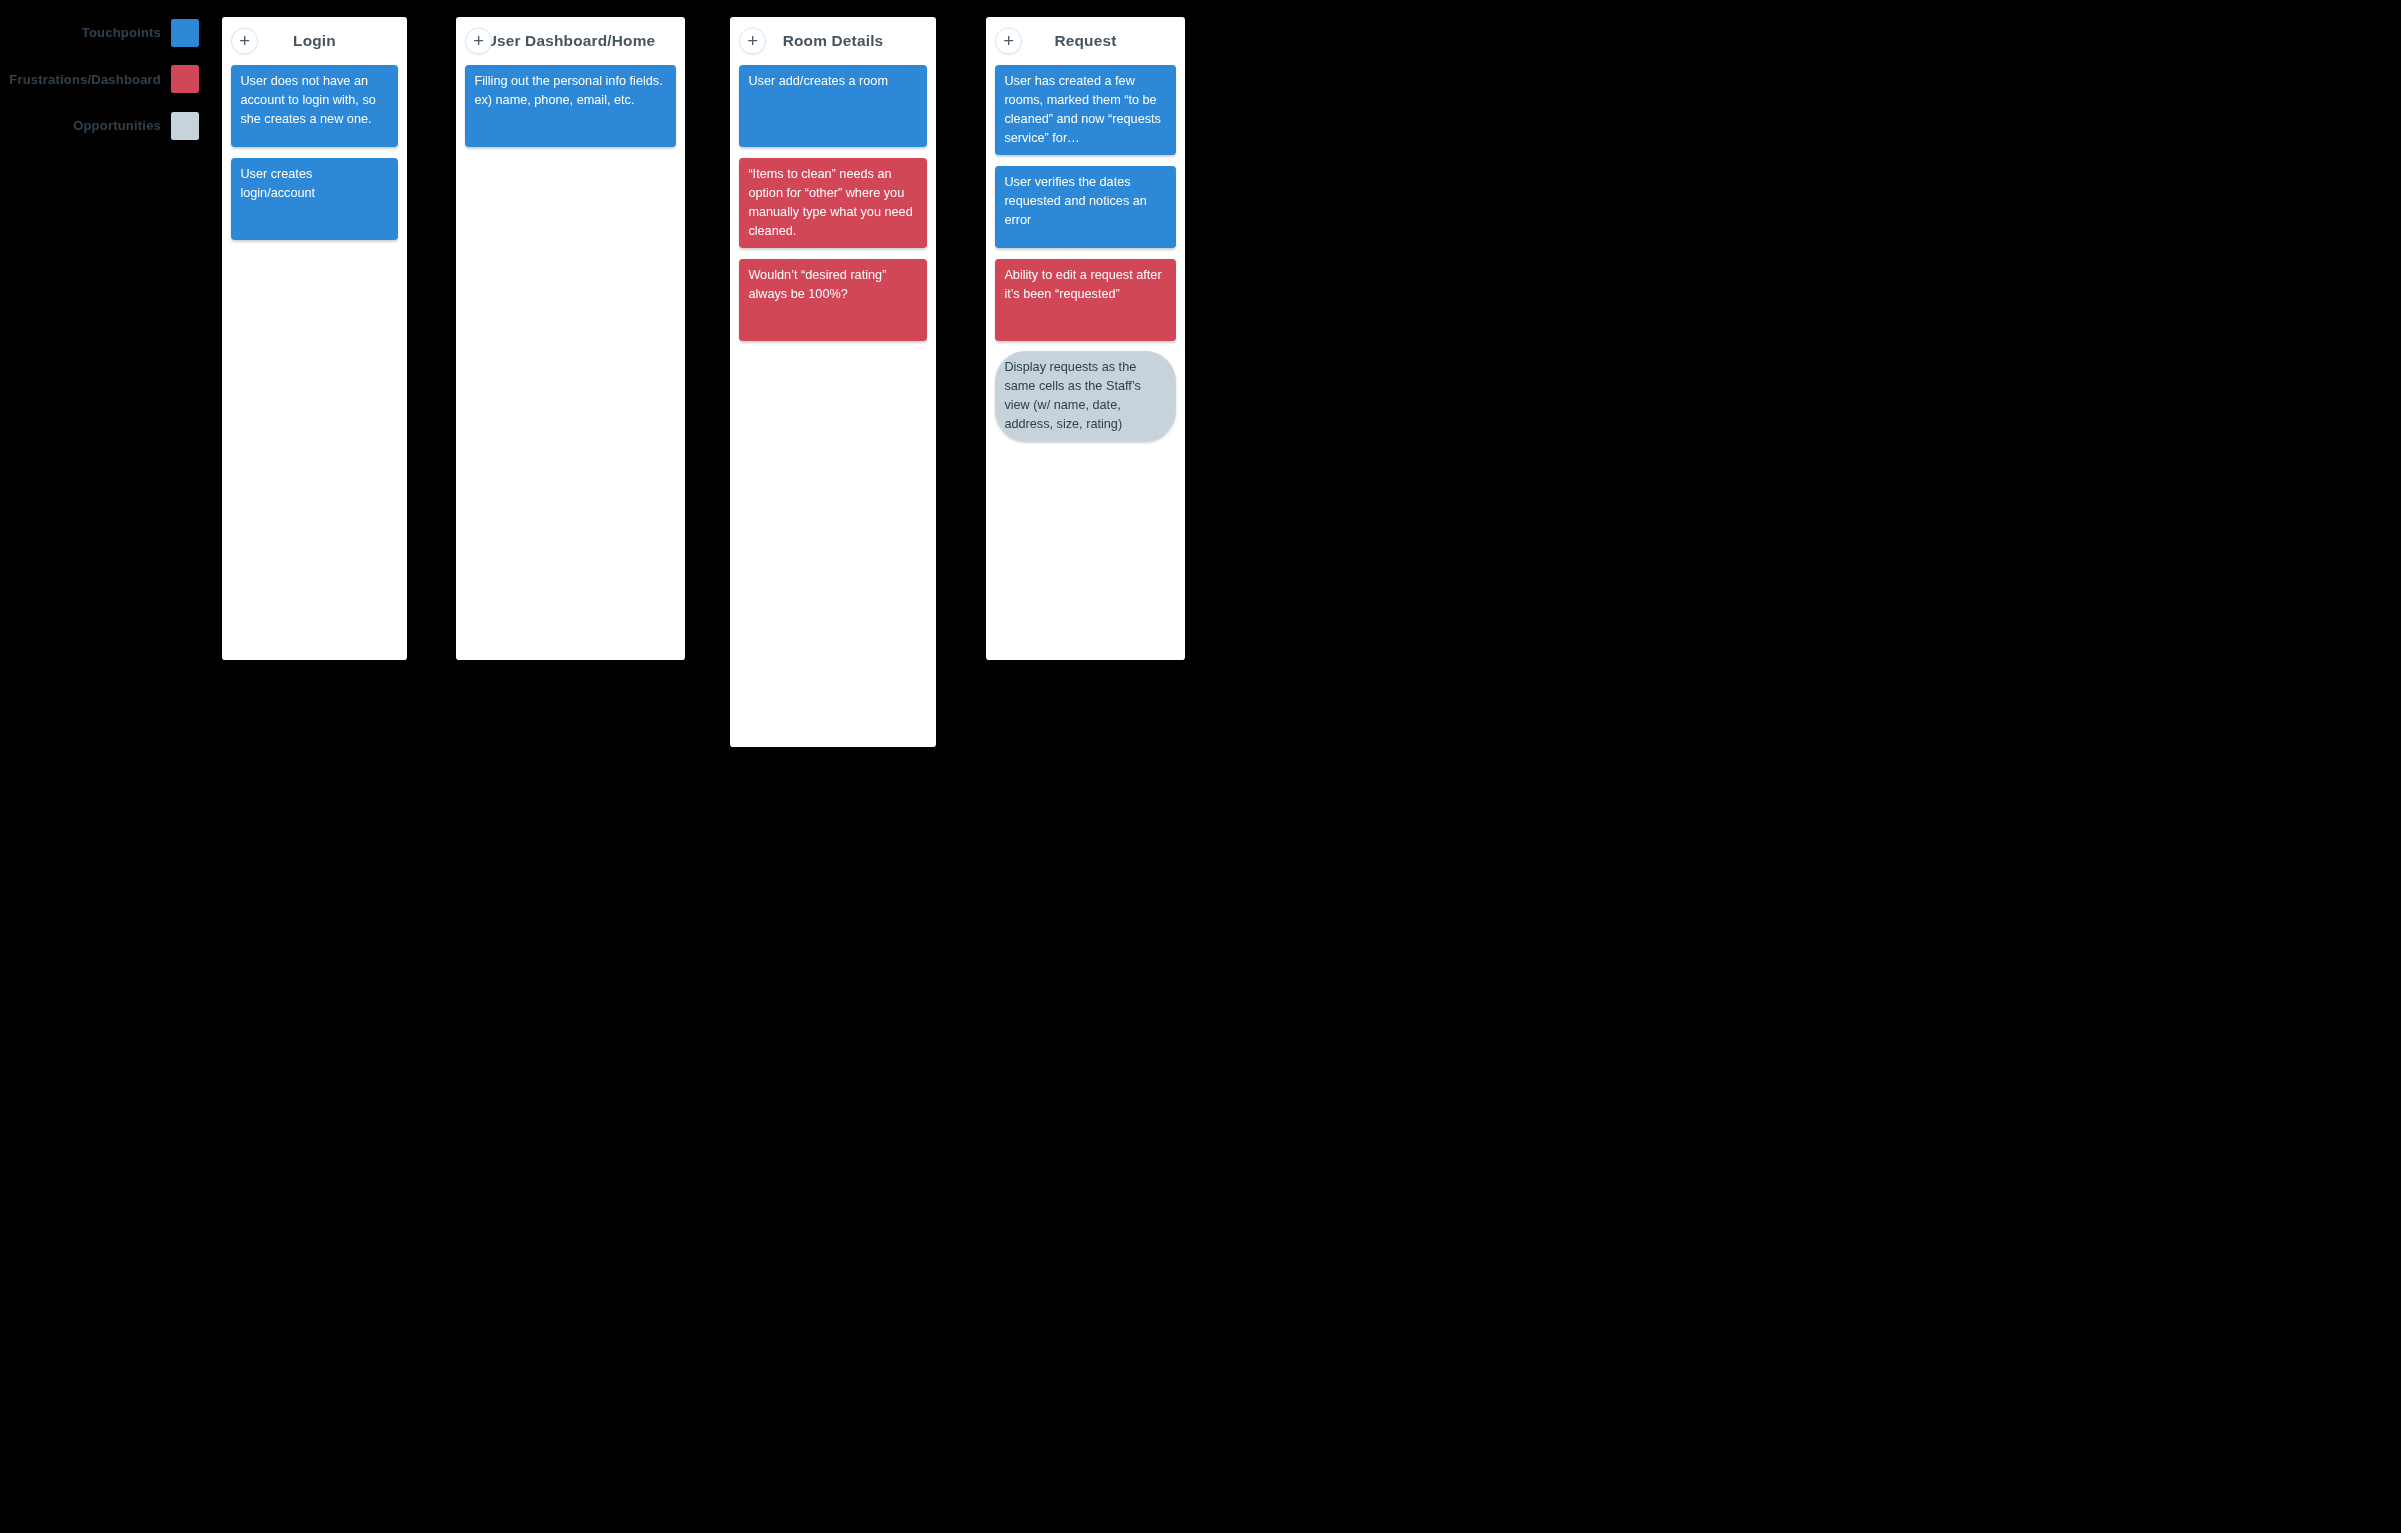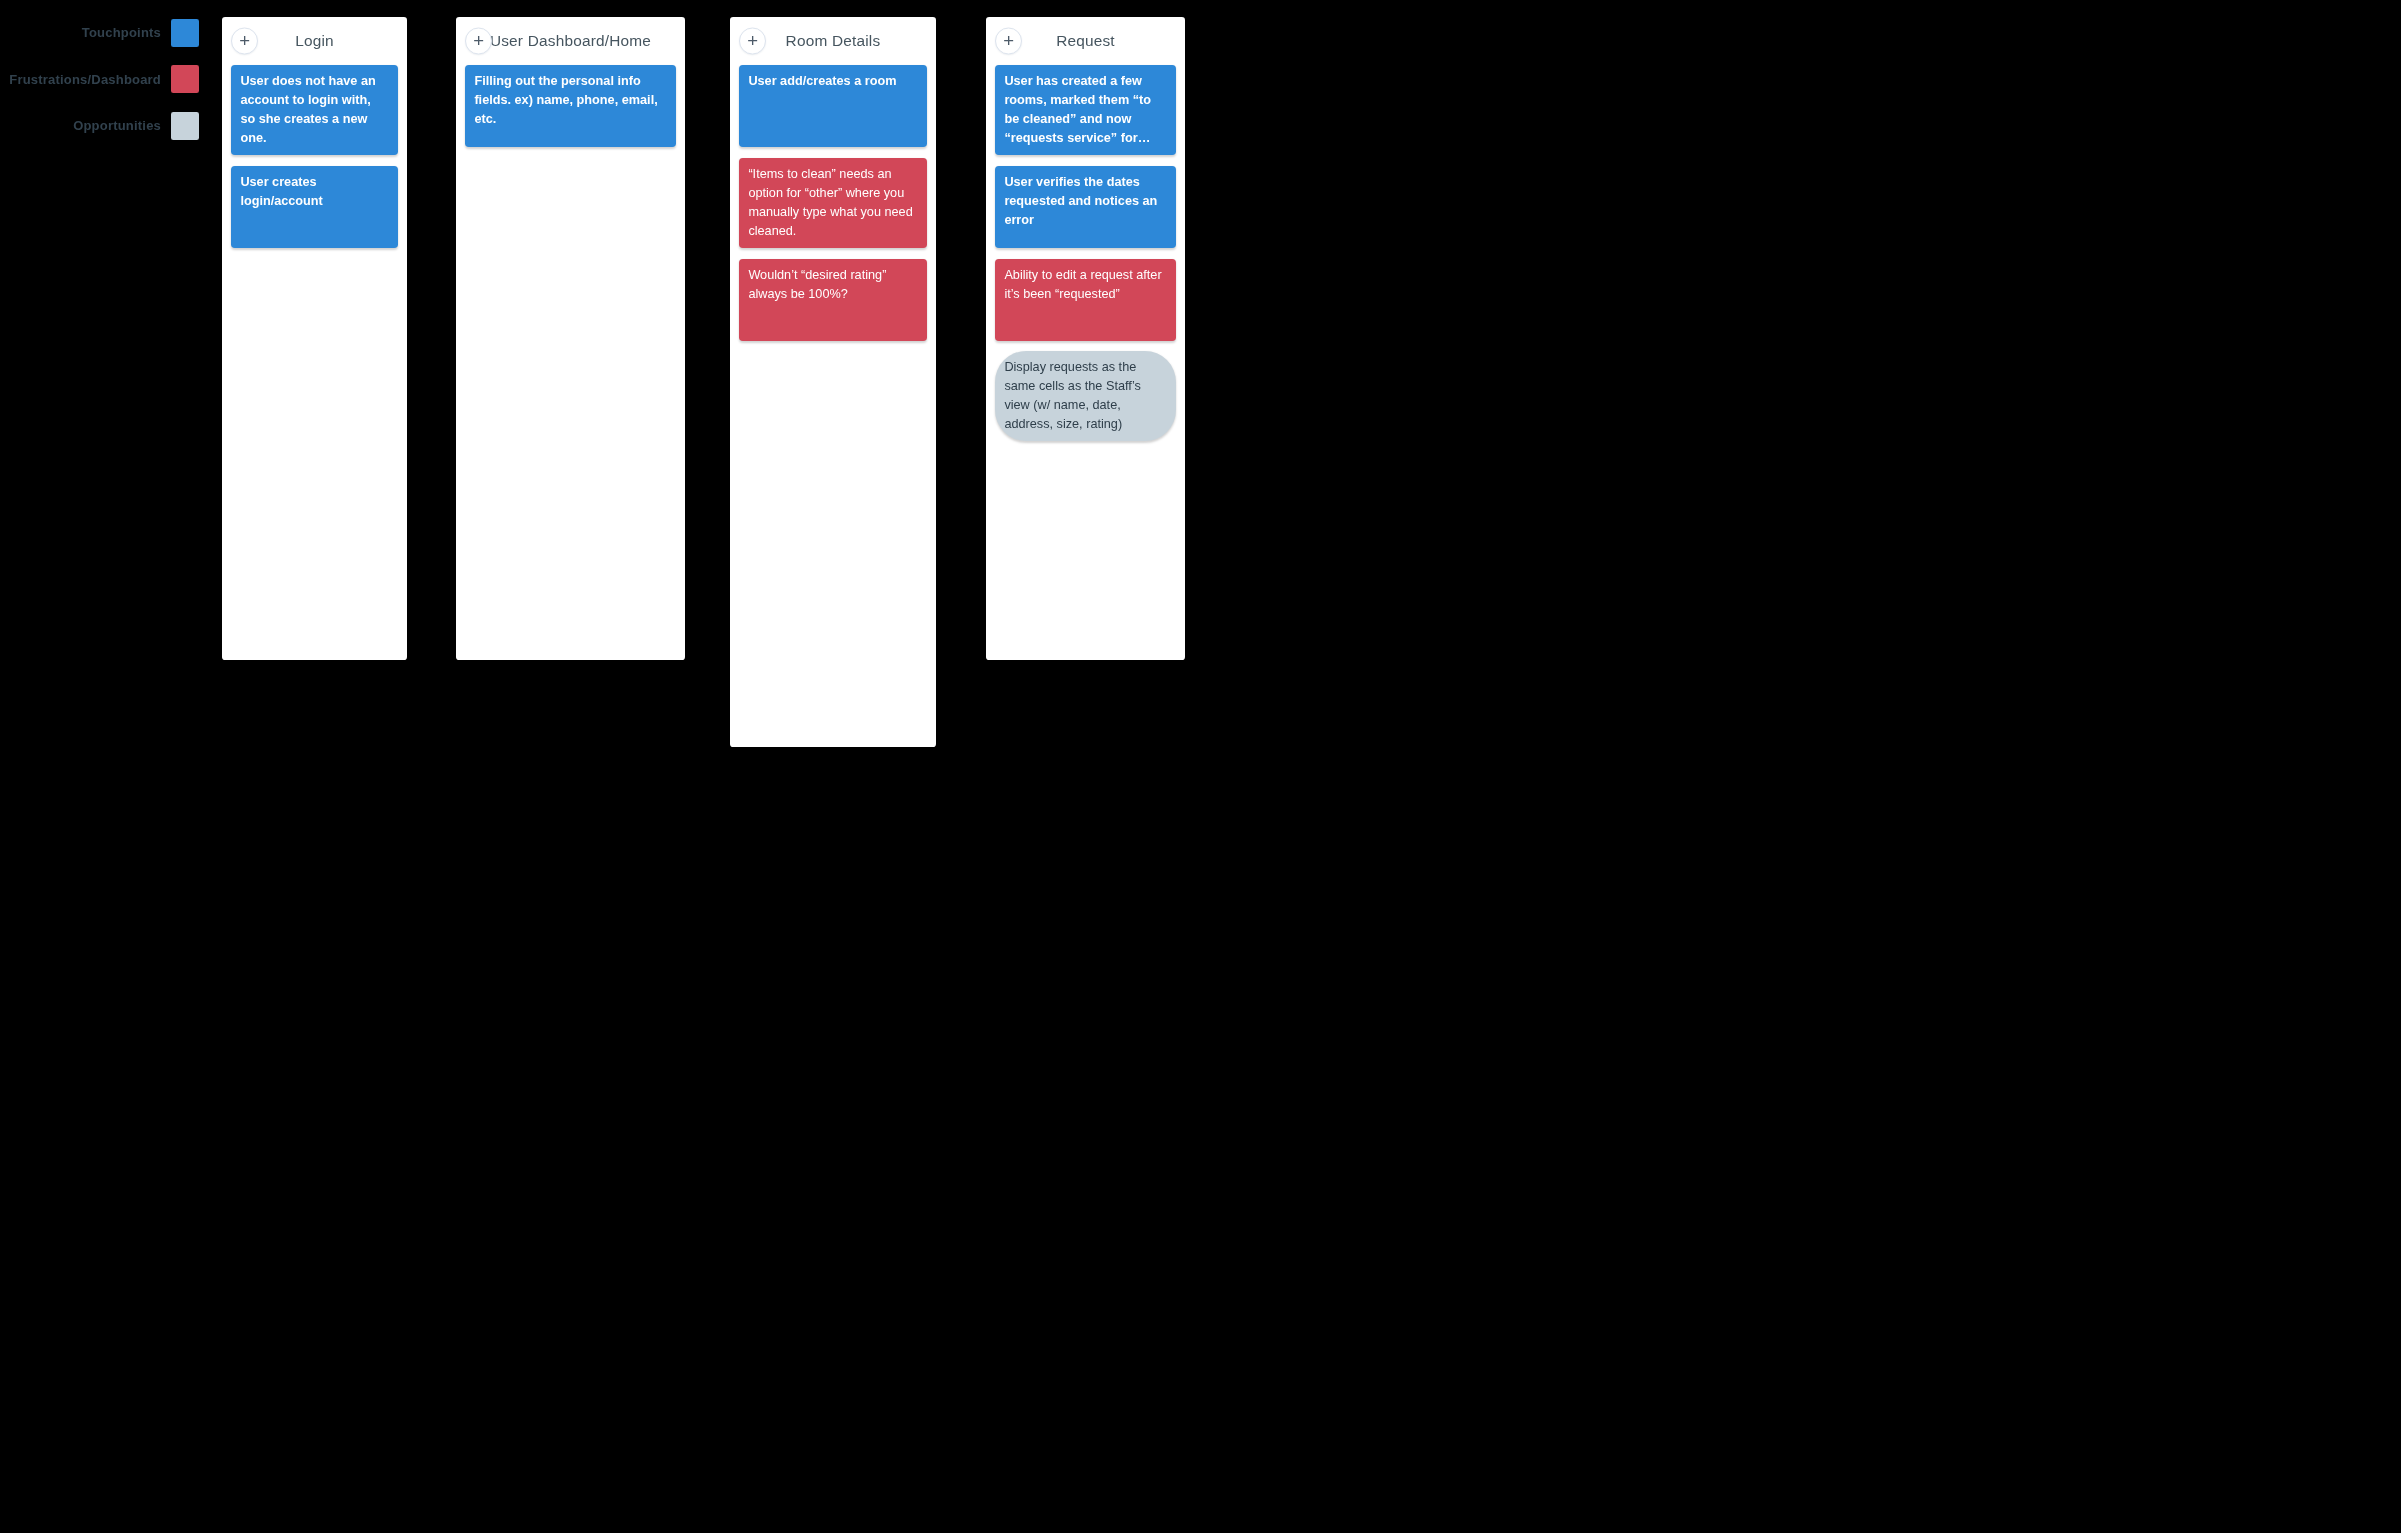--- a/index.html
+++ b/index.html
@@ -88,41 +88,41 @@
   }
   .column-title {
     position: absolute;
     left: 0;
     right: 0;
     top: 50%;
     transform: translateY(-50%);
     margin: 0;
     text-align: center;
     font-size: 15.4px;
-    font-weight: normal;
+    font-weight: bold;
     color: #46555f;
     letter-spacing: 0.2px;
   }
 
   
   .cards {
     padding: 0 9.2px;
   }
   .card {
     box-sizing: border-box;
     min-height: 82px;
     border-radius: 3.8px;
     padding: 7px 9.2px;
     margin-bottom: 10.8px;
     font-size: 12.7px;
     line-height: 19px;
     box-shadow: 0 1.5px 2.3px rgba(0,0,0,0.18);
     cursor: pointer;
   }
-  .card.touchpoint  { background: #2d88d8; color: #ffffff; font-weight: bold; }
+  .card.touchpoint  { background: #2d88d8; color: #ffffff; }
   .card.frustration { background: #d24758; color: #ffffff; }
   .card.opportunity { background: #c7d3db; color: #2e3e4a; border-radius: 31px; }
 </style>
 </head>
 <body>
 
 <div id="stage">
 
   <div class="legend" id="legend">
   <div class="legend-row">

